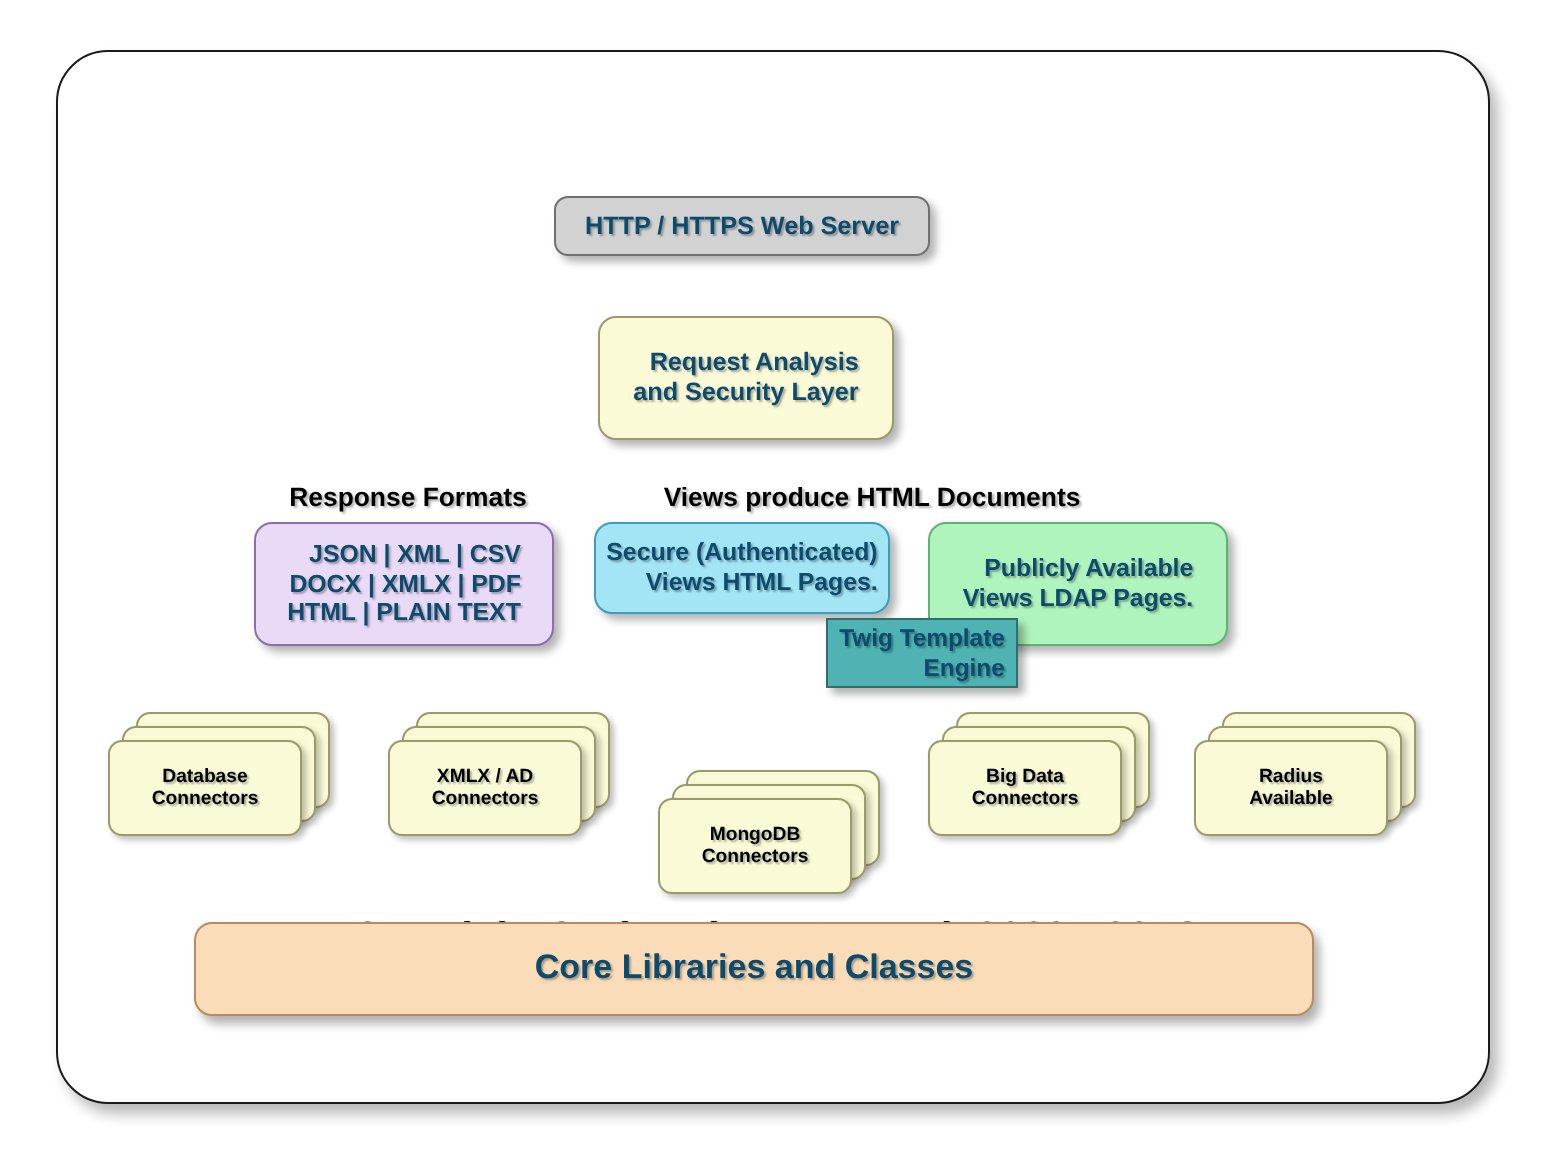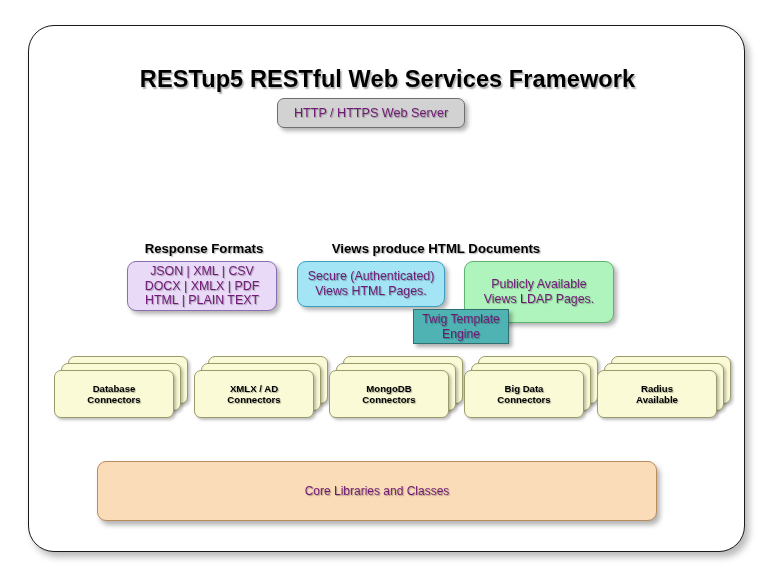--- a/index.html
+++ b/index.html
@@ -29,23 +29,23 @@
     box-shadow: 4px 5px 7px rgba(0,0,0,0.28);
   }
 
   
   .shape {
     position: absolute;
     box-sizing: border-box;
     display: flex;
     align-items: center;
     justify-content: center;
-    text-align: center;
-    color: #701a75;
-    font-weight: normal;
+    text-align: right;
+    color: #0c4a6e;
+    font-weight: bold;
     line-height: 1.18;
     text-shadow: 1px 1px 1px rgba(0,0,0,0.30);
   }
   .lbl { white-space: pre-line; }
 
   
   #page-title {
     position: absolute;
     left: 0;
     top: 40px;
@@ -94,21 +94,21 @@
     white-space: nowrap;
   }
   #response-formats-header { left: 110px; top: 215px; width: 130px; text-align: center; }
   #views-header { left: 292px; top: 215px; width: 230px; text-align: center; }
 
   
   #response-formats-box {
     left: 98px;
     top: 235px;
     width: 150px;
-    height: 50px;
+    height: 62px;
     background: #e9daf7;
     border: 1.3px solid #8a6fb0;
     border-radius: 9px;
     font-size: 12.4px;
     box-shadow: 3px 3px 4px rgba(0,0,0,0.30);
   }
 
   
   #secure-views-box {
     left: 268px;
@@ -150,21 +150,21 @@
   
   .connector-stack {
     position: absolute;
     width: 132px;
     height: 62px;
     top: 330px;
   }
   .connector-stack .card {
     position: absolute;
     box-sizing: border-box;
-    width: 120px;
+    width: 97px;
     height: 48px;
     background: #fafad7;
     border: 1.2px solid #9a9a6a;
     border-radius: 7px;
     box-shadow: 2px 2px 3px rgba(0,0,0,0.26);
   }
   .connector-stack .card.c3 { left: 14px; top: 0px;  }
   .connector-stack .card.c2 { left: 7px;  top: 7px;  }
   .connector-stack .card.c1 {
     left: 0px;  top: 14px;
@@ -174,21 +174,21 @@
     text-align: center;
     font-weight: bold;
     font-size: 9.6px;
     line-height: 1.2;
     color: #000;
     text-shadow: 1px 1px 1px rgba(0,0,0,0.30);
     white-space: pre-line;
   }
   #connector-stack-0 { left: 25px; }
   #connector-stack-1 { left: 165px; }
-  #connector-stack-2 { left: 300px; }
+  #connector-stack-2 { left: 300px; margin-top: 29px; }
   #connector-stack-3 { left: 435px; }
   #connector-stack-4 { left: 568px; }
 
   
   #copyright-text {
     position: absolute;
     left: 0;
     top: 432px;
     width: 717px;
     text-align: center;
@@ -197,39 +197,42 @@
     font-weight: bold;
     color: #000;
     text-shadow: 1.2px 1.2px 1.2px rgba(0,0,0,0.28);
   }
 
   
   #core-libraries-bar {
     left: 68px;
     top: 435px;
     width: 560px;
-    height: 60px;
+    height: 47px;
     background: #fbdcb8;
     border: 1.3px solid #b98b5e;
     border-radius: 9px;
-    font-size: 12px;
+    font-size: 17px;
     box-shadow: 3px 4px 5px rgba(0,0,0,0.30);
   }
 </style>
 </head>
 <body>
 
 <div id="diagram-frame">
 
-  <div id="page-title">RESTup5 RESTful Web Services Framework</div>
 
   <div class="shape" id="web-server-box">
     <span class="lbl">HTTP / HTTPS Web Server</span>
   </div>
 
+  <div class="shape" id="request-analysis-box">
+    <span class="lbl">Request Analysis
+and Security Layer</span>
+  </div>
 
   <div class="section-header" id="response-formats-header">Response Formats</div>
   <div class="section-header" id="views-header">Views produce HTML Documents</div>
 
   <div class="shape" id="response-formats-box">
     <span class="lbl">JSON | XML | CSV
 DOCX | XMLX | PDF
 HTML | PLAIN TEXT</span>
   </div>
 

